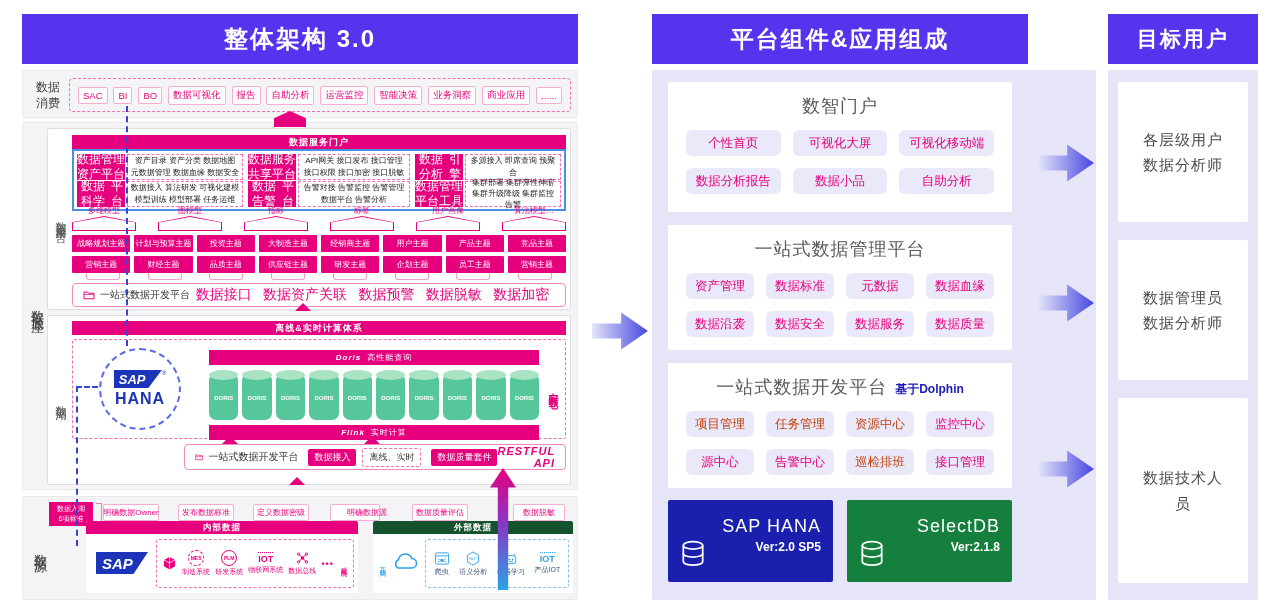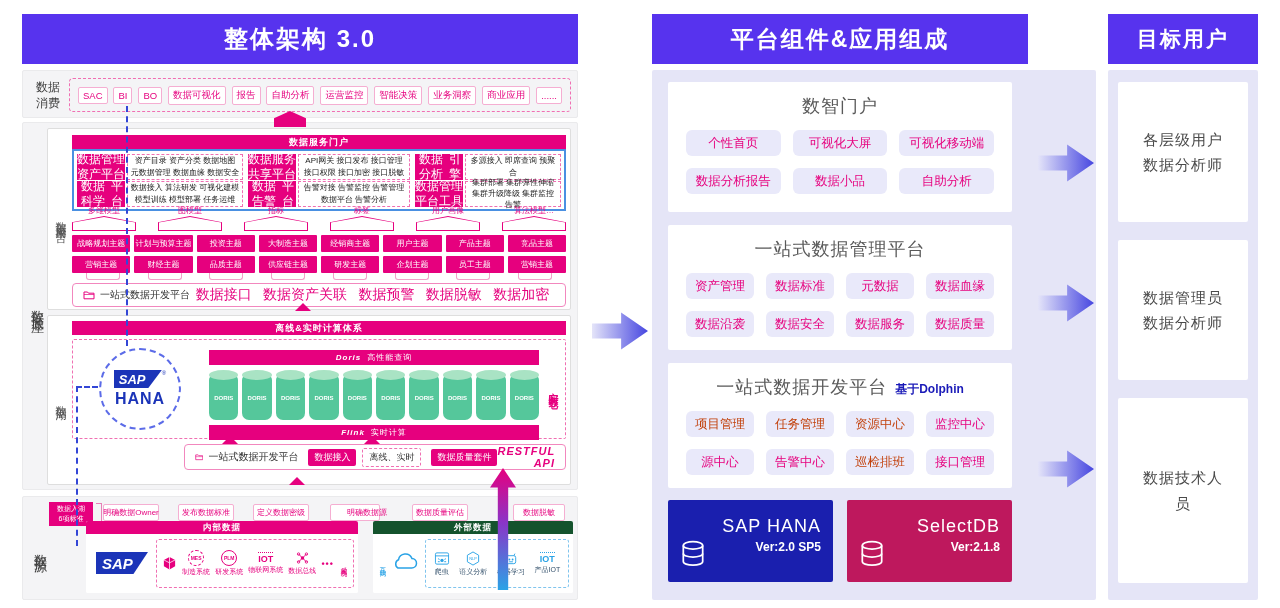--- a/index.html
+++ b/index.html
@@ -152,21 +152,21 @@
   .mtitle-row { display:flex; align-items:baseline; justify-content:center; margin-top:12px; gap:8px; }
   .mtitle { font-size:18px; color:#595959; letter-spacing:1px; text-align:center; }
   .msub { font-size:12px; font-weight:bold; color:#1A1AB8; }
   .chips { display:grid; gap:12px 12px; margin:12px 18px 0 18px; }
   .g3 { grid-template-columns:repeat(3,1fr); } .g4 { grid-template-columns:repeat(4,1fr); }
   .mchip { height:26px; background:#E9E9FA; border-radius:6px; display:flex; align-items:center; justify-content:center;
            font-size:12.5px; color:#E6007E; white-space:nowrap; }
   .mchip.blue { color:#c2410c; }
   .dbs { position:absolute; left:16px; top:430px; width:344px; display:flex; gap:14px; }
   .dbbox { position:relative; width:165px; height:82px; border-radius:2px; color:#fff; }
-  .db-hana { background:#1A1FAE; } .db-sel { background:#be185d; }
+  .db-hana { background:#1A1FAE; } .db-sel { background:#15803d; }
   .dbname { position:absolute; right:12px; top:16px; font-size:18px; letter-spacing:1px; }
   .dbver { position:absolute; right:12px; top:40px; font-size:12px; font-weight:bold; }
   .dbicon { position:absolute; left:12px; bottom:10px; }
 
   
   .rcard { position:absolute; left:10px; width:130px; background:#fff; border-radius:2px;
            display:flex; align-items:center; justify-content:center; }
   .rc1 { top:12px; height:140px; } .rc2 { top:170px; height:140px; } .rc3 { top:328px; height:185px; }
   .rtext { width:84px; font-size:15px; color:#4a4a4a; line-height:1.7; text-align:center; letter-spacing:1px; }
 </style>

